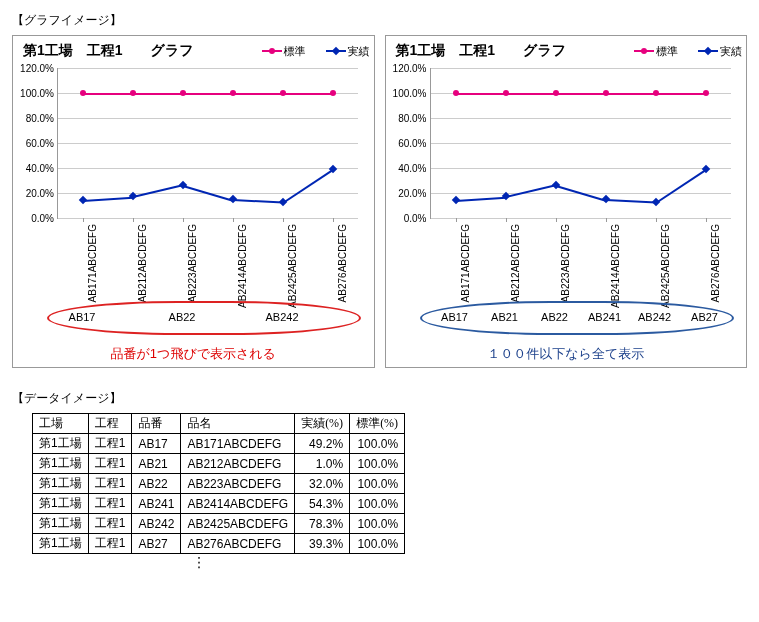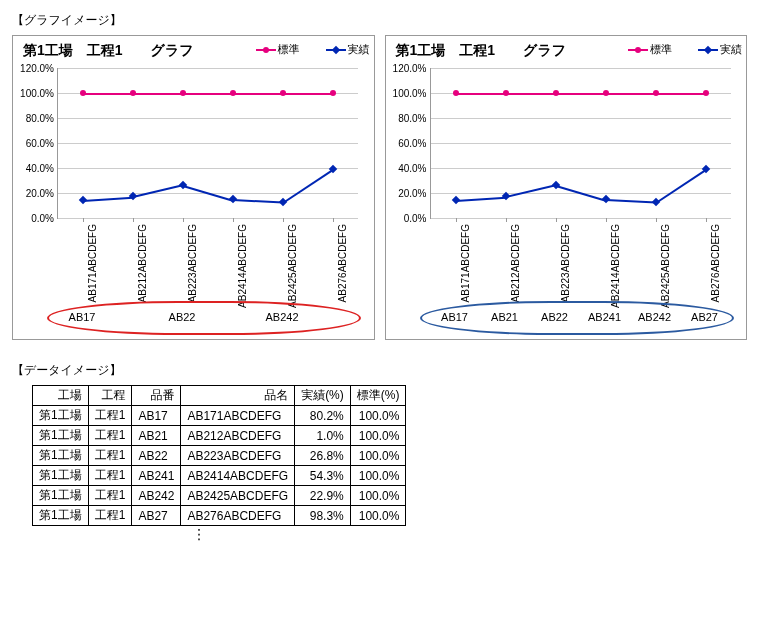--- a/index.html
+++ b/index.html
@@ -1,21 +1,21 @@
 <!DOCTYPE html>
 <html><head>
 <meta charset="utf-8">
 <style>
   body { font-family: "MS PGothic", "Meiryo", sans-serif; font-size: 12px; margin: 0; padding: 8px 12px; color: #000; background:#fff; }
   .section-label { font-size: 12px; margin: 4px 0 6px 0; }
   .chart-row { display: flex; gap: 10px; }
   .chart-box { border: 1px solid #999; width: 362px; padding: 6px 4px 4px 4px; position: relative; }
-  .chart-title-row { display:flex; align-items:flex-start; }
+  .chart-title-row { display:flex; align-items:center; }
   .chart-title { font-weight: bold; font-size: 14px; padding-left: 6px; flex: 1; white-space: pre; }
-  .legend { display:flex; align-items:center; gap:20px; font-size:11px; }
+  .legend { display:flex; align-items:center; gap:14px; font-size:11px; }
   .leg-item { display:flex; align-items:center; gap:2px; margin-left:6px; }
   .leg-line { display:inline-block; width:20px; height:2px; position:relative; }
   .leg-line .dot { position:absolute; width:6px; height:6px; border-radius:50%; top:-2px; left:7px; }
   .leg-pink { background:#e6007e; }
   .leg-pink .dot { background:#e6007e; }
   .leg-blue { background:#0026b3; }
   .leg-blue .dot { background:#0026b3; width:6px; height:6px; transform:rotate(45deg); border-radius:0; top:-2px; }
   .plot-wrap { position:relative; margin:8px 0 0 40px; width:300px; }
   .plot { position:relative; width:300px; height:150px; border-left:1px solid #999; border-bottom:1px solid #999; }
   .grid-line { position:absolute; left:0; right:0; height:1px; background:#ccc; }
@@ -31,21 +31,21 @@
   .group-box { position:relative; margin:90px 0 0 40px; width:300px; height:26px; }
   .group-lbl { position:absolute; font-size:11px; white-space:nowrap; transform:translateX(-50%); }
   .ellipse { position:absolute; border:2px solid; border-radius:50%/60%; }
   .ellipse.red { border-color:#d22; }
   .ellipse.blue { border-color:#2b5aa0; }
   .caption { text-align:center; font-size:13px; margin-top:10px; }
   .caption.red { color:#d00; }
   .caption.blue { color:#1a3f8a; }
   .data-table { border-collapse:collapse; margin-left:20px; }
   .data-table th, .data-table td { border:1px solid #000; padding:1px 6px; font-size:12px; text-align:left; white-space:nowrap; }
-  .data-table th { font-weight:normal; text-align:right; }
+  .data-table th { font-weight:normal; text-align:left;font-family:Liberation Serif, serif; }
   .data-table td.num { text-align:right; }
   .vdots { margin-left:180px; font-size:14px; }
 </style>
 </head>
 <body>
 
 <div class="section-label">【グラフイメージ】</div>
 
 <div class="chart-row">
 
@@ -118,20 +118,21 @@
           <div class="pt blue" style="left: 225px; top: 134px;"></div>
           <div class="pt blue" style="left: 275px; top: 100.875px;"></div>
         </div>
     </div>
     <div class="group-box" id="groupL">
       <div class="ellipse red" style="left:-10px; top:-8px; width:310px; height:30px;"></div>
     <div class="group-lbl" style="left: 25px; top: 2px;">AB17</div>
         <div class="group-lbl" style="left: 125px; top: 2px;">AB22</div>
         <div class="group-lbl" style="left: 225px; top: 2px;">AB242</div>
       </div>
+    <div class="caption red">品番が1つ飛びで表示される</div>
   </div>
 
   <div class="chart-box">
     <div class="chart-title-row">
       <div class="chart-title">第1工場　工程1　　グラフ</div>
       <div class="legend">
         <span class="leg-item">
             <span class="leg-line leg-pink">
               <span class="dot"></span>
             </span>
@@ -199,20 +200,21 @@
     </div>
     <div class="group-box" id="groupR">
       <div class="ellipse blue" style="left:-10px; top:-8px; width:310px; height:30px;"></div>
     <div class="group-lbl" style="left: 25px; top: 2px;">AB17</div>
         <div class="group-lbl" style="left: 75px; top: 2px;">AB21</div>
         <div class="group-lbl" style="left: 125px; top: 2px;">AB22</div>
         <div class="group-lbl" style="left: 175px; top: 2px;">AB241</div>
         <div class="group-lbl" style="left: 225px; top: 2px;">AB242</div>
         <div class="group-lbl" style="left: 275px; top: 2px;">AB27</div>
       </div>
+    <div class="caption blue">１００件以下なら全て表示</div>
   </div>
 
 </div>
 
 <div style="height:18px"></div>
 <div class="section-label">【データイメージ】</div>
 
 <table class="data-table">
   <thead>
       <tr id="thead-row">
@@ -223,58 +225,58 @@
         <th>実績(%)</th>
         <th>標準(%)</th>
       </tr>
     </thead>
   <tbody id="tbody">
       <tr>
         <td>第1工場</td>
         <td>工程1</td>
         <td>AB17</td>
         <td>AB171ABCDEFG</td>
-        <td class="num">80.2%</td>
+        <td class="num">49.2%</td>
         <td class="num">100.0%</td>
       </tr>
       <tr>
         <td>第1工場</td>
         <td>工程1</td>
         <td>AB21</td>
         <td>AB212ABCDEFG</td>
         <td class="num">1.0%</td>
         <td class="num">100.0%</td>
       </tr>
       <tr>
         <td>第1工場</td>
         <td>工程1</td>
         <td>AB22</td>
         <td>AB223ABCDEFG</td>
-        <td class="num">26.8%</td>
+        <td class="num">32.0%</td>
         <td class="num">100.0%</td>
       </tr>
       <tr>
         <td>第1工場</td>
         <td>工程1</td>
         <td>AB241</td>
         <td>AB2414ABCDEFG</td>
         <td class="num">54.3%</td>
         <td class="num">100.0%</td>
       </tr>
       <tr>
         <td>第1工場</td>
         <td>工程1</td>
         <td>AB242</td>
         <td>AB2425ABCDEFG</td>
-        <td class="num">22.9%</td>
+        <td class="num">78.3%</td>
         <td class="num">100.0%</td>
       </tr>
       <tr>
         <td>第1工場</td>
         <td>工程1</td>
         <td>AB27</td>
         <td>AB276ABCDEFG</td>
-        <td class="num">98.3%</td>
+        <td class="num">39.3%</td>
         <td class="num">100.0%</td>
       </tr>
     </tbody>
 </table>
 <div class="vdots">⋮</div>
 
 </body></html>

